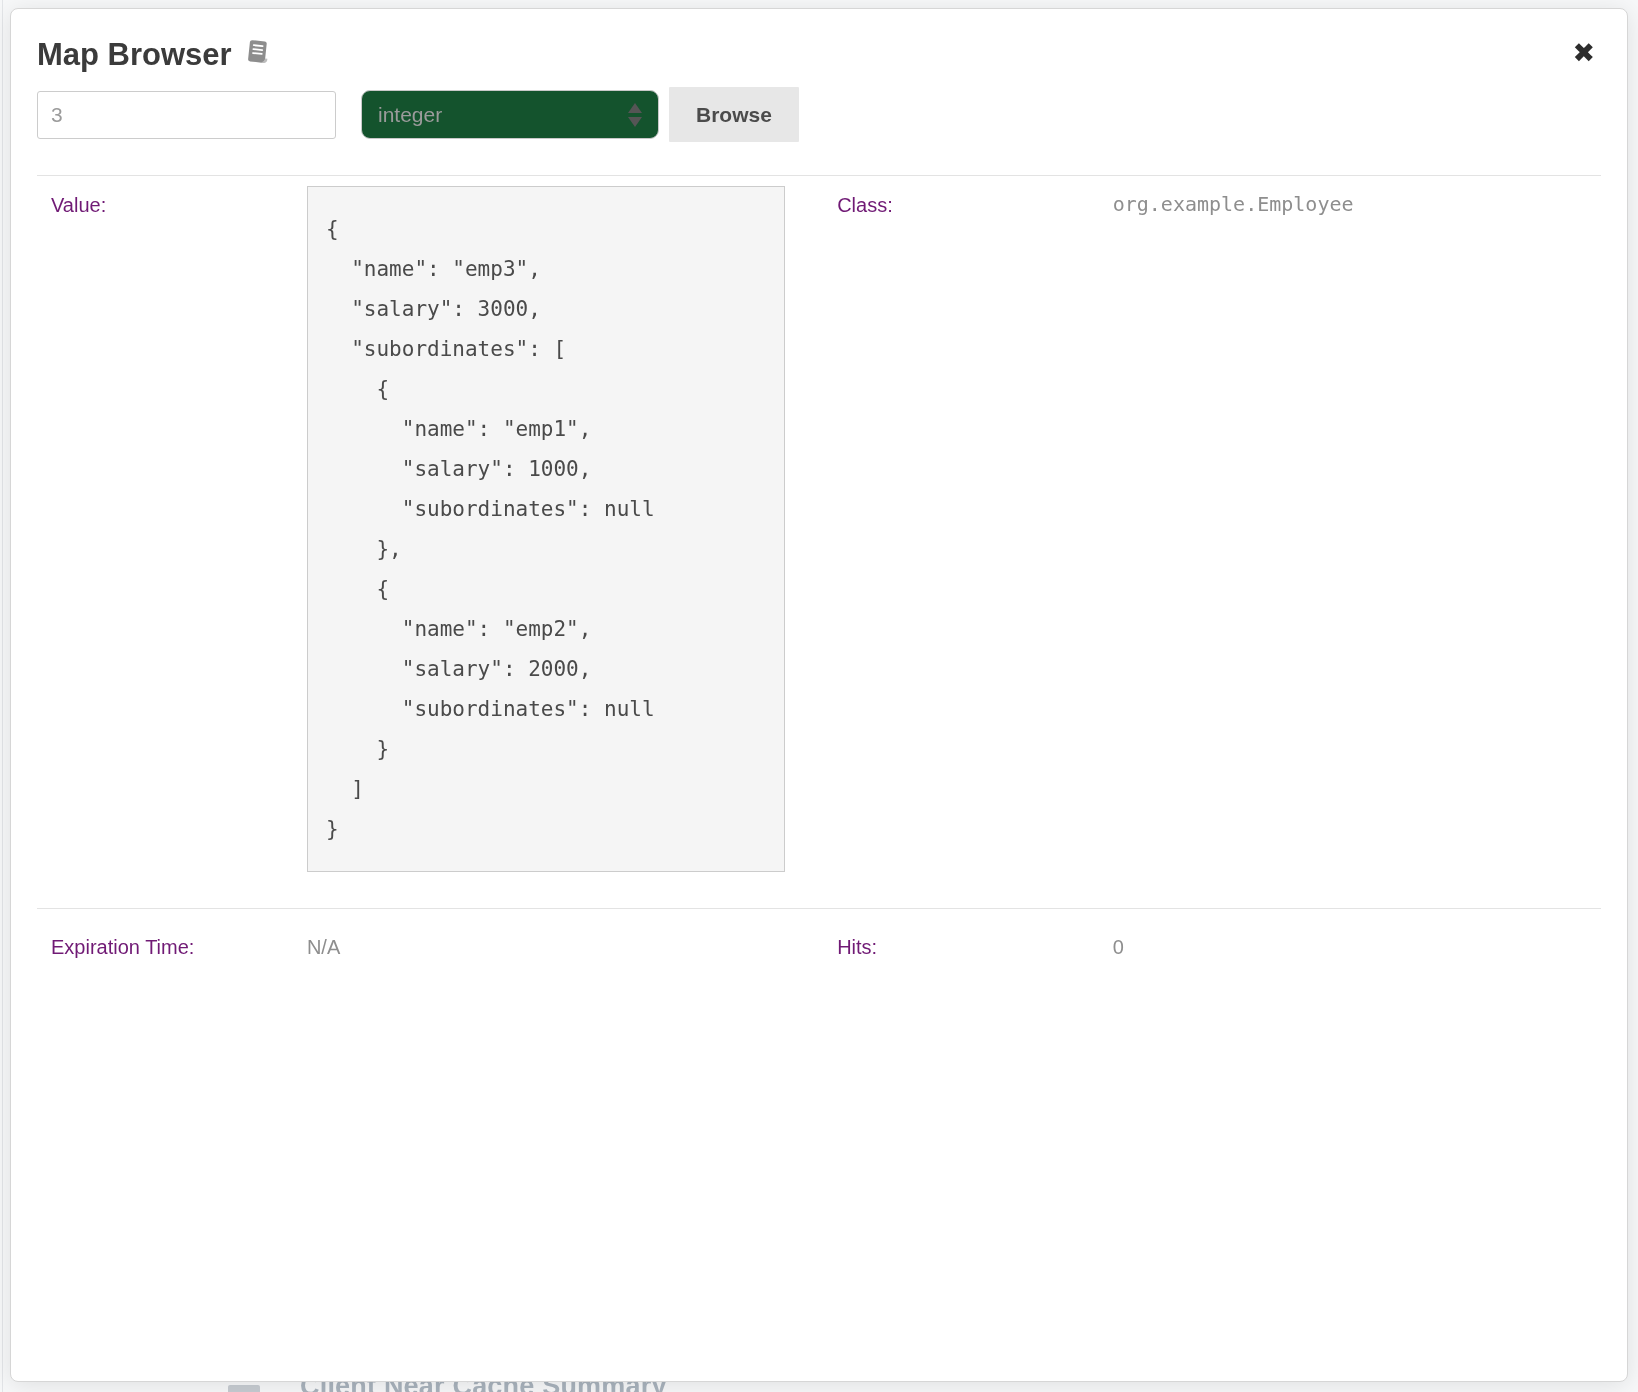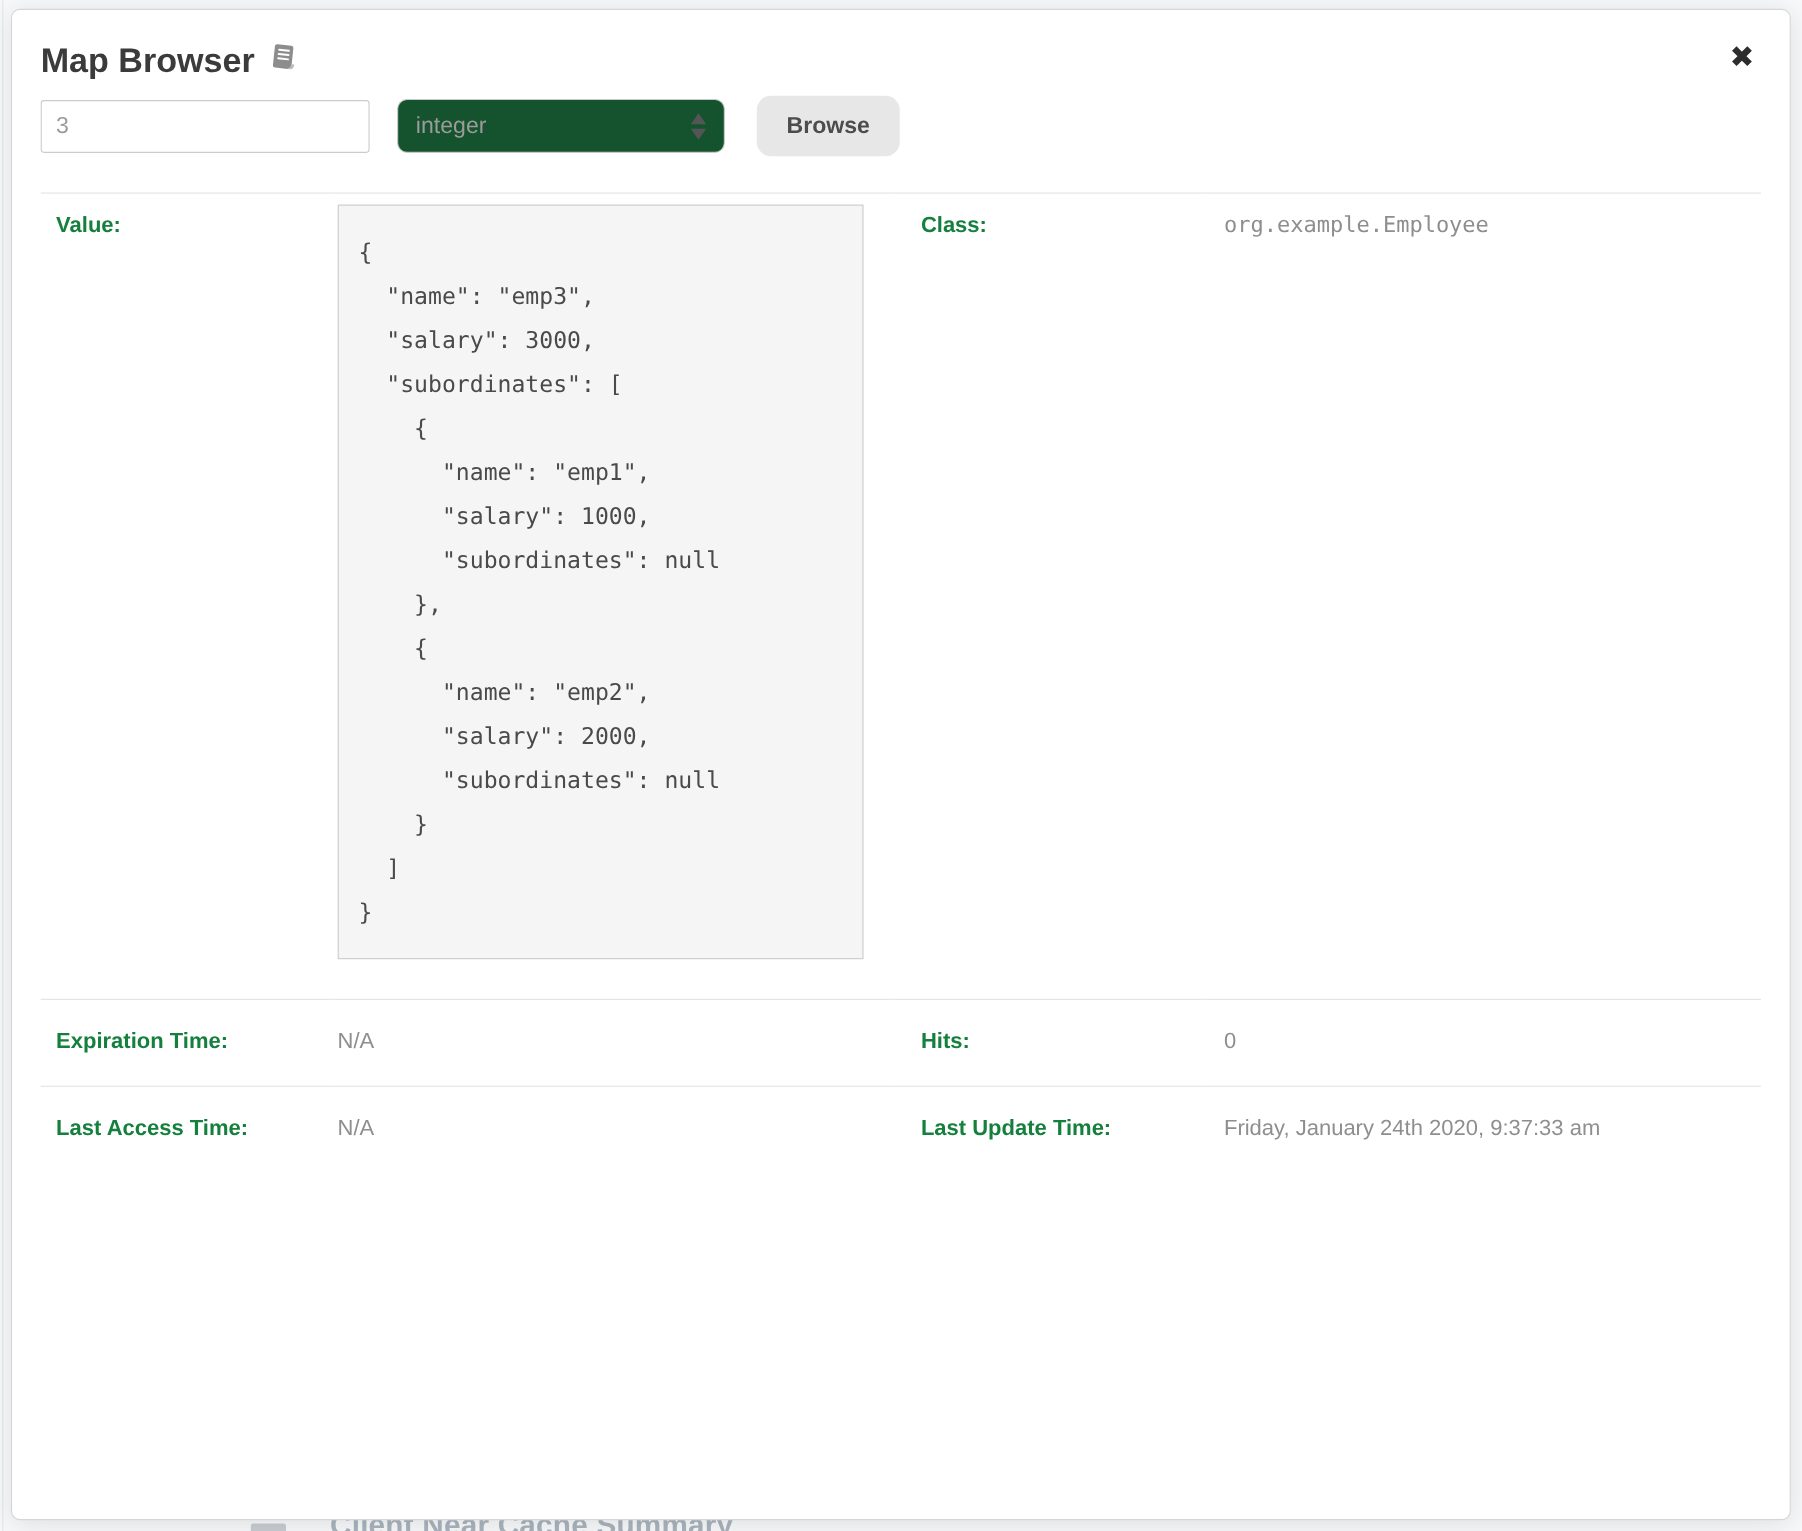--- a/index.html
+++ b/index.html
@@ -127,26 +127,26 @@
     border-right: 7px solid transparent;
     border-bottom: 10px solid #555;
   }
   .arrow-down {
     width: 0; height: 0;
     border-left: 7px solid transparent;
     border-right: 7px solid transparent;
     border-top: 10px solid #555;
   }
   .browse-btn {
-    margin-left: 29px;
+    margin-left: 10px;
     height: 55px;
     padding: 0 27px;
     background: #e7e7e7;
     border: none;
-    border-radius: 13px;
+    border-radius: 1px;
     font-size: 21px;
     font-weight: bold;
     color: #4c4c4c;
     font-family: "Liberation Sans", sans-serif;
     cursor: pointer;
   }
 
   
   .detail-table {
     width: 100%;
@@ -158,22 +158,22 @@
   .detail-table col.c2 { width: 32.5%; }
   .detail-table col.c3 { width: 18%; }
   .detail-table col.c4 { width: 32.5%; }
 
   .detail-table td {
     border-top: 1px solid #e3e3e3;
     vertical-align: top;
     font-size: 20px;
   }
   td.lbl {
-    font-weight: bold;
-    color: #15803d;
+    font-weight: normal;
+    color: #701a75;
     padding: 27px 0 28px 14px;
   }
   td.lbl2 { padding-left: 26px; }
   td.val {
     color: #8e8e8e;
     padding: 27px 0 28px 4px;
   }
   td.val2 { padding-left: 20px; }
 
   tr.value-row td { padding-top: 18px; padding-bottom: 36px; }
@@ -270,22 +270,16 @@
       <td class="lbl lbl2">Class:</td>
       <td class="val val2 class-value">org.example.Employee</td>
     </tr>
 
     <tr>
       <td class="lbl">Expiration Time:</td>
       <td class="val">N/A</td>
       <td class="lbl lbl2">Hits:</td>
       <td class="val val2">0</td>
     </tr>
-    <tr>
-      <td class="lbl">Last Access Time:</td>
-      <td class="val">N/A</td>
-      <td class="lbl lbl2">Last Update Time:</td>
-      <td class="val val2">Friday, January 24th 2020, 9:37:33 am</td>
-    </tr>
   </tbody>
     </table>
 
 </div>
 
 </body></html>

